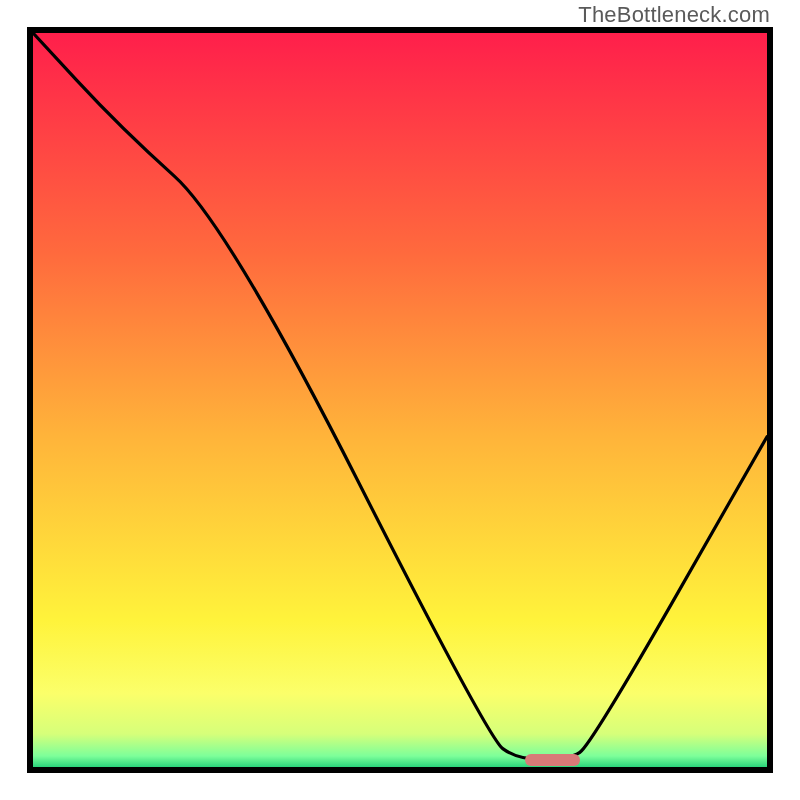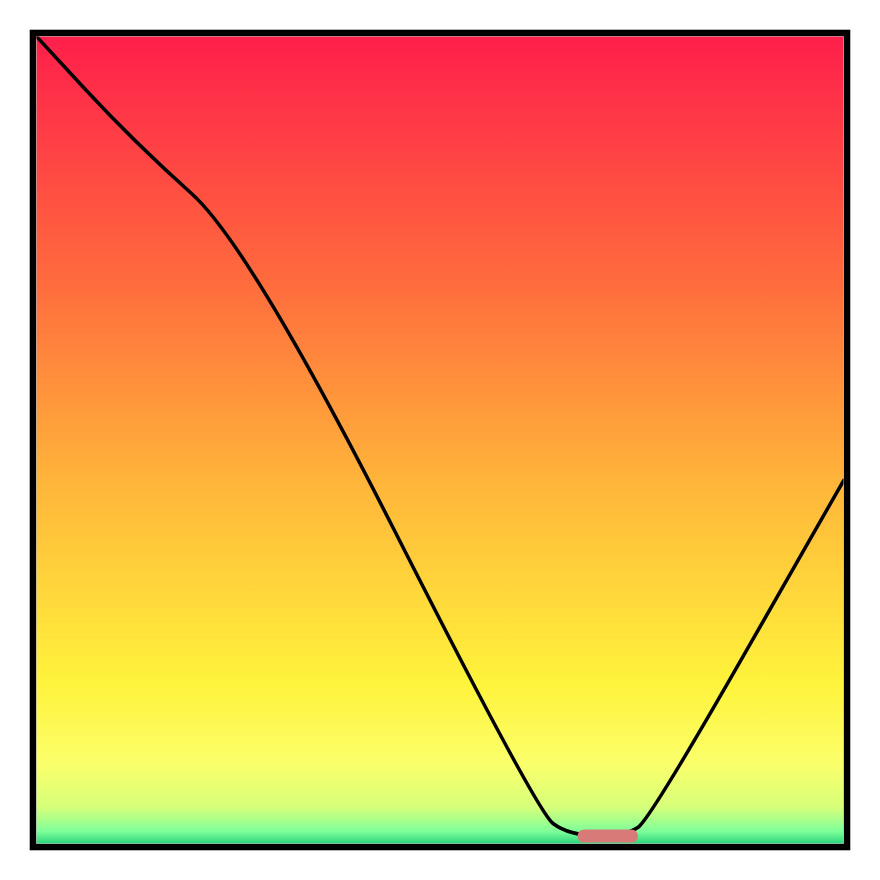--- a/index.html
+++ b/index.html
@@ -51,20 +51,21 @@
     font-size: 22px;
     font-weight: 500;
     letter-spacing: 0.2px;
   }
 </style>
 </head>
 <body>
 
 <div class="frame">
 
+  <div class="watermark">TheBottleneck.com</div>
 
   <div class="plot-area">
 
     <svg class="gradient" viewBox="0 0 734 734" preserveAspectRatio="none">
       <defs>
         <linearGradient id="bg" x1="0" y1="0" x2="0" y2="1">
             <stop offset="0%" stop-color="#ff1f4b"></stop>
             <stop offset="30%" stop-color="#ff6a3d"></stop>
             <stop offset="55.00000000000001%" stop-color="#ffb43a"></stop>
             <stop offset="80%" stop-color="#fff33b"></stop>

